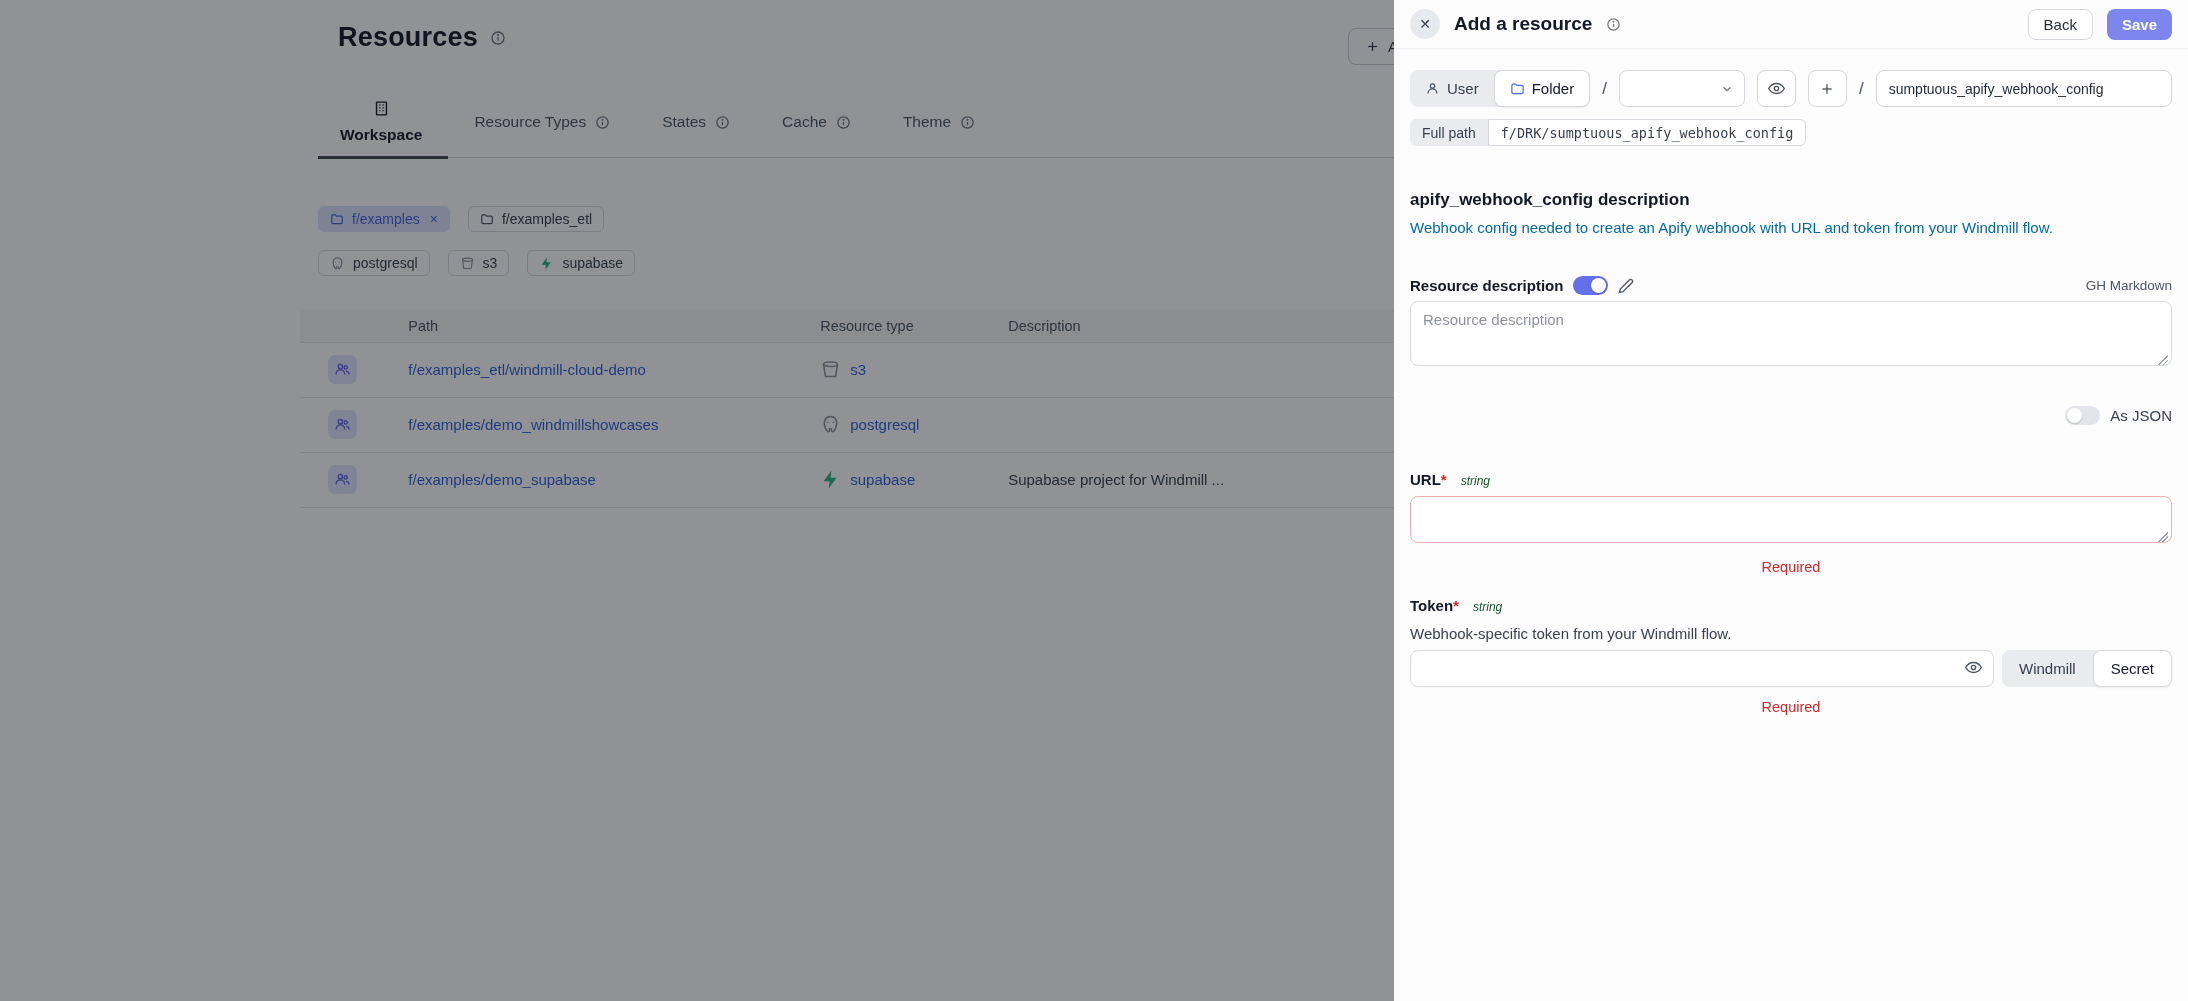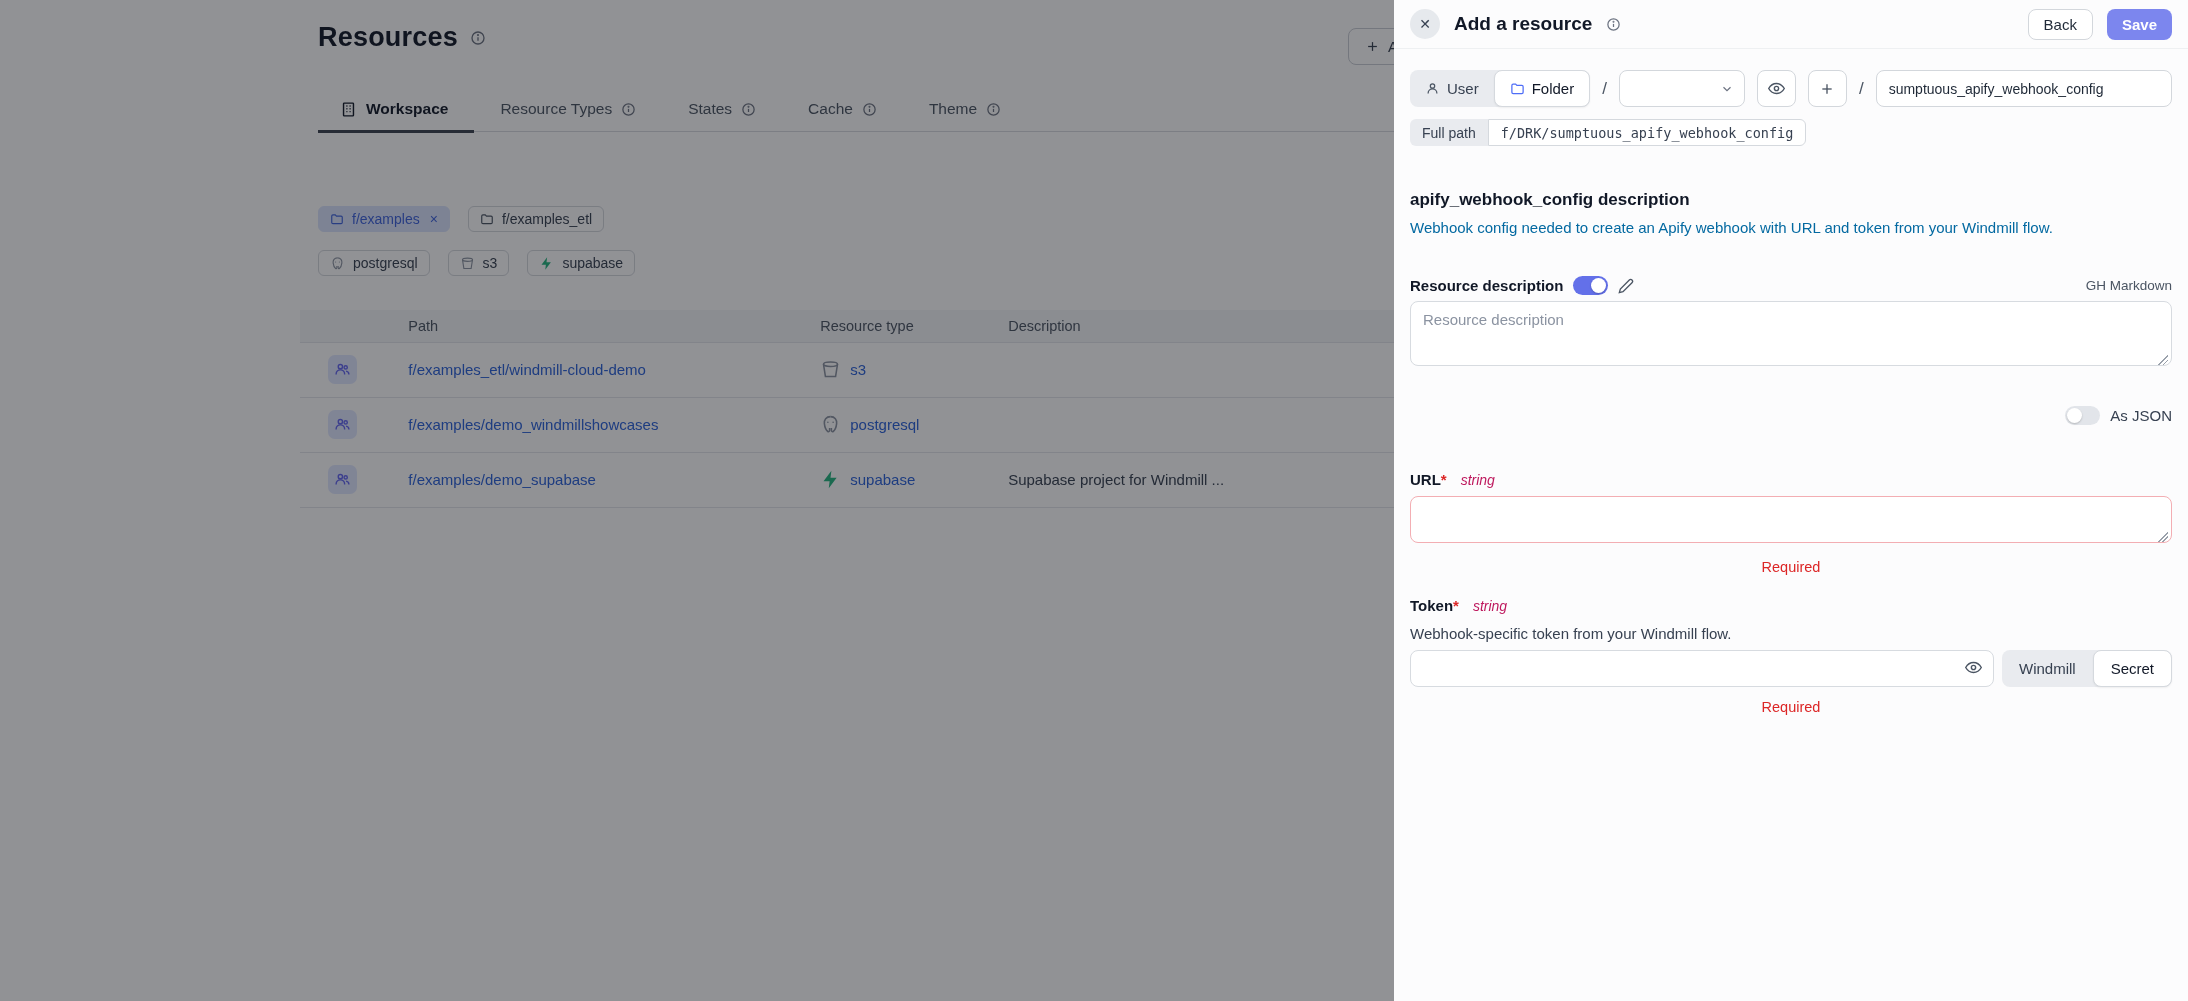--- a/index.html
+++ b/index.html
@@ -9,28 +9,28 @@
     font-family: "Liberation Sans", sans-serif;
     background: #ffffff;
     overflow: hidden;
     color: #1f2937;
   }
   svg { display:block; }
 
   
   .page { position:absolute; inset:0; background:#fff; }
   .page-title-row { position:absolute; left:318px; top:22px; display:flex; align-items:center; gap:12px; }
-  .page-title { font-size:27px; font-weight:bold; color:#111827; letter-spacing:.2px; }
+  .page-title { font-size:27px; font-weight:bold; color:#111827; letter-spacing:.2px;margin-left:20px; }
   .add-btn { position:absolute; left:1348px; top:28px; height:37px; width:130px;
     border:1px solid #c9cdd4; border-radius:8px; background:#fff; display:flex; align-items:center;
     gap:8px; padding:0 16px; font-size:15px; color:#374151; }
 
   .tabbar { position:absolute; left:318px; top:94px; width:1552px; display:flex; border-bottom:1px solid #d8dbe0; }
   .tab { position:relative; display:flex; align-items:center; gap:9px; padding:6px 26px 13px 26px; font-size:15.5px; color:#4b5563; }
-  .tab:first-child { padding-left:22px; }
+  .tab:first-child { padding-left:22px;flex-direction:column; }
   .tab.active { color:#111827; font-weight:bold; }
   .tab.active::after { content:""; position:absolute; left:0; right:0; bottom:-2px; height:3px; background:#3b4350; }
 
   .search-input { position:absolute; left:318px; top:148px; width:1552px; height:37px;
     border:1px solid #d2d6db; border-radius:8px; padding:0 14px; font-size:15px; color:#374151;
     background:#fff; outline:none; font-family:"Liberation Sans", sans-serif; }
   .search-input::placeholder { color:#8b93a1; }
 
   .chips-row { position:absolute; left:318px; display:flex; gap:18px; align-items:center; }
   .chips-folders { top:206px; }
@@ -110,21 +110,21 @@
   .ta-wrap { position:relative; }
   .resize-corner { position:absolute; right:4px; bottom:5px; width:10px; height:10px; pointer-events:none;
     background: linear-gradient(135deg, transparent 48%, #9aa1ab 48%, #9aa1ab 56%, transparent 56%, transparent 70%, #9aa1ab 70%, #9aa1ab 78%, transparent 78%); }
 
   .asjson-row { margin-top:36px; display:flex; justify-content:flex-end; align-items:center; gap:10px; font-size:15px; color:#374151; }
 
   .field-head { display:flex; align-items:baseline; gap:14px; }
   .url-head { margin-top:46px; }
   .token-head { margin-top:22px; }
   .req-star { color:#dc2626; font-weight:bold; font-size:15px; }
-  .type-tag { font-size:14px; color:#be185d; font-style:italic; }
+  .type-tag { font-size:12px; color:#14532d; font-style:italic; }
   .field-help { margin-top:11px; font-size:15px; color:#374151; }
   .url-textarea { margin-top:8px; width:100%; height:47px; border:1px solid #f3aeb3; border-radius:8px; background:#fff;
     resize:none; padding:9px 12px; font-size:15px; outline:none; font-family:"Liberation Sans", sans-serif; }
   .required-msg { margin-top:12px; text-align:center; font-size:14.5px; color:#dc2626; }
 
   .token-row { margin-top:8px; display:flex; align-items:center; gap:8px; }
   .token-input-wrap { position:relative; flex:1; }
   .token-input { width:100%; height:37px; border:1px solid #d7dbe0; border-radius:8px; background:#fff;
     padding:0 40px 0 12px; font-size:15px; outline:none; font-family:"Liberation Sans", sans-serif; }
   .token-eye { position:absolute; right:12px; top:9px; }

